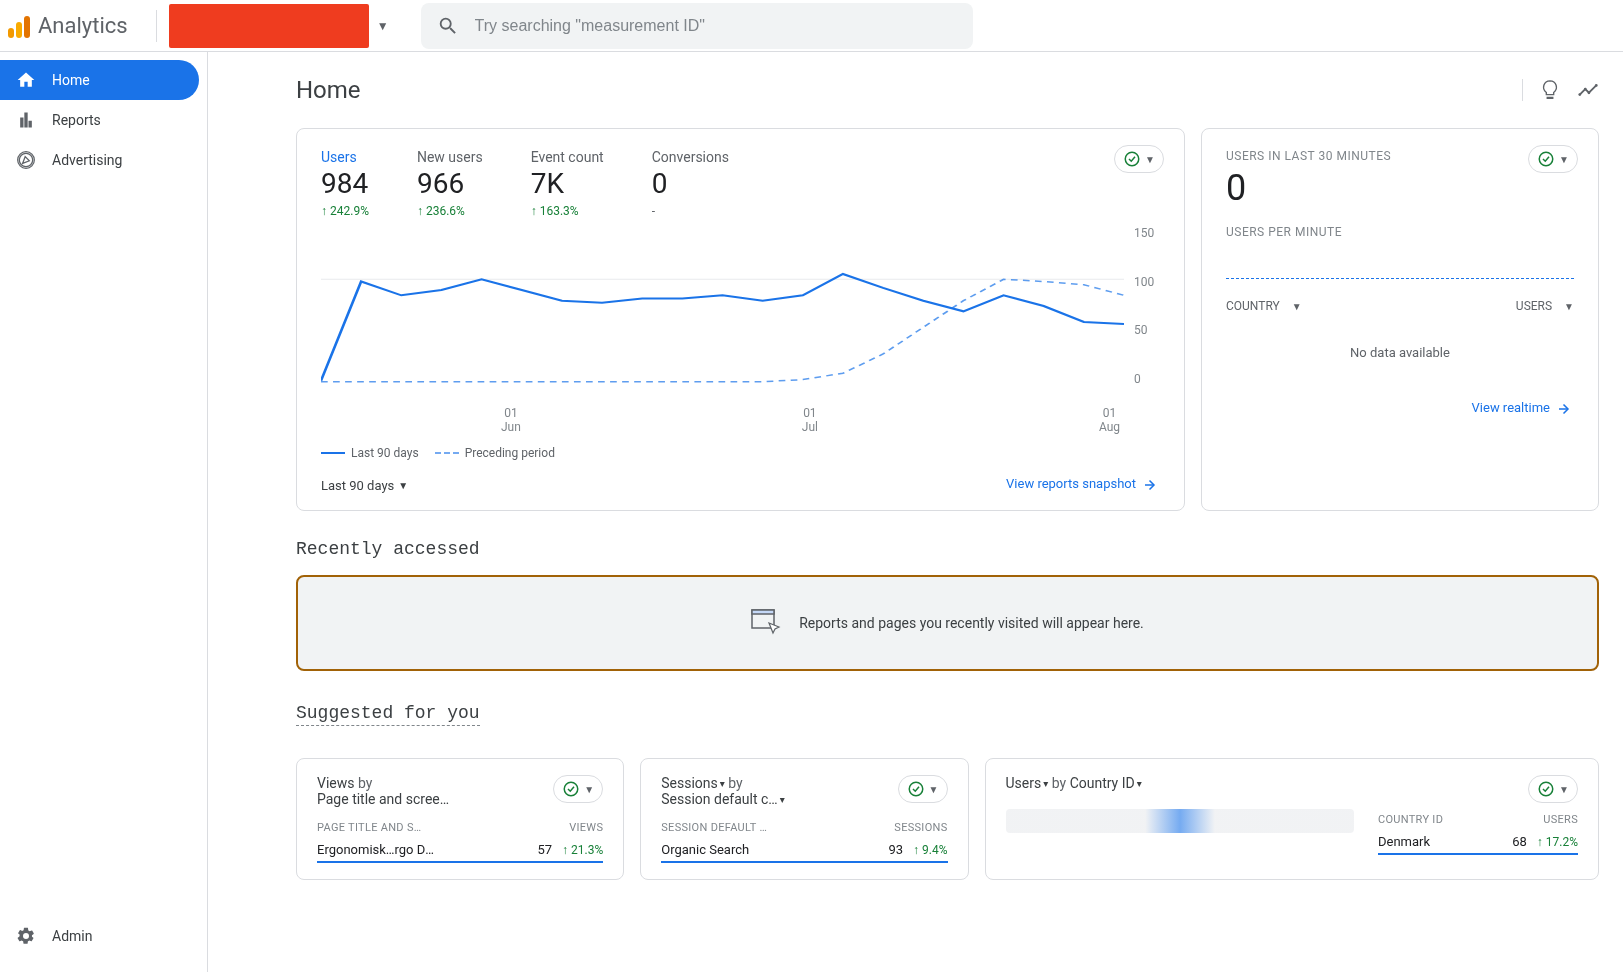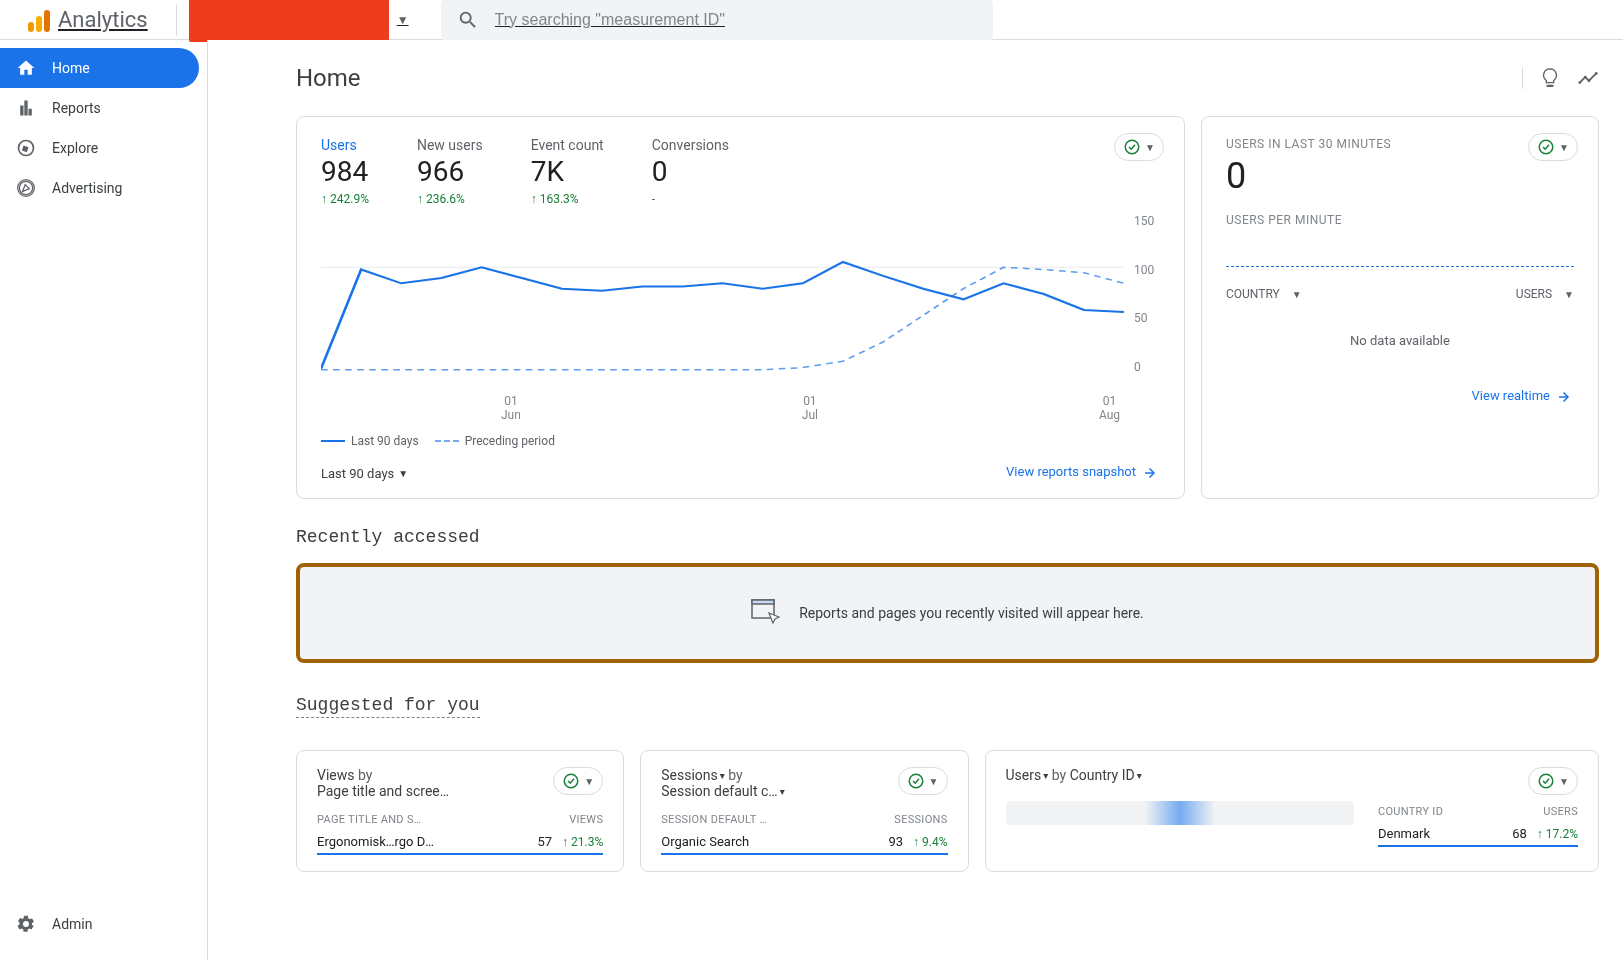--- a/index.html
+++ b/index.html
@@ -1,17 +1,17 @@
 <!DOCTYPE html>
 <html><head>
 <meta charset="utf-8">
 <style>
 * { box-sizing: border-box; margin: 0; padding: 0; }
 body { font-family: 'Google Sans', Roboto, Arial, sans-serif; background: #fff; color: #202124; width: 1623px; }
-.topbar { display: flex; align-items: center; height: 40px; border-bottom: 1px solid #dadce0; padding: 0 28px; text-decoration: underline; }
+.topbar { display: flex; align-items: center; height: 52px; border-bottom: 1px solid #dadce0; padding: 0 8px; }
 .logo-block { display: flex; align-items: center; gap: 8px; padding-right: 16px; }
 .logo-bars { display: flex; align-items: flex-end; gap: 2px; height: 24px; }
 .logo-bars span { display: block; width: 6px; border-radius: 3px; }
 .logo-bars span.b1 { height: 10px; background: #f29900; }
 .logo-bars span.b2 { height: 16px; background: #f9ab00; }
 .logo-bars span.b3 { height: 22px; background: #e37400; }
 .logo-text { font-size: 22px; color: #5f6368; font-weight: 400; }
 .vert-divider { width: 1px; height: 32px; background: #dadce0; margin: 0 12px; }
 .redacted { width: 200px; height: 44px; background: #ef3c1f; border-radius: 2px; }
 .acct-caret { color: #5f6368; font-size: 12px; padding: 0 8px; cursor: pointer; }
@@ -73,21 +73,21 @@
 .rt-label { font-size: 12px; color: #80868b; letter-spacing: 0.5px; text-transform: uppercase; }
 .rt-value { font-size: 36px; font-weight: 400; margin: 4px 0 16px; }
 .upm { border-bottom: 1px dashed #1a73e8; height: 32px; margin: 8px 0 20px; }
 .rt-table-head { display: flex; justify-content: space-between; font-size: 12px; color: #5f6368; text-transform: uppercase; }
 .rt-table-head span { display: flex; align-items: center; gap: 12px; cursor: pointer; }
 .rt-nodata { text-align: center; font-size: 13px; color: #5f6368; margin: 32px 0 40px; }
 
 .section-title { font-size: 18px; color: #3c4043; margin-bottom: 16px; font-family: Liberation Mono, monospace; }
 .section-title.dotted { border-bottom: 1px dashed #80868b; display: inline-block; padding-bottom: 2px; }
 
-.recent-box { border: 4px solid #a16207; border-radius: 8px; background: #f1f3f4; padding: 32px; display: flex; align-items: center; justify-content: center; gap: 16px; margin-bottom: 32px; }
+.recent-box { border: 2px solid #a16207; border-radius: 8px; background: #f1f3f4; padding: 32px; display: flex; align-items: center; justify-content: center; gap: 16px; margin-bottom: 32px; }
 .recent-box svg { width: 32px; height: 28px; }
 .recent-text { font-size: 14px; color: #3c4043; }
 
 .suggest-row { display: flex; gap: 16px; }
 .s-card { border: 1px solid #dadce0; border-radius: 8px; padding: 16px 20px; flex: 1; position: relative; }
 .s-card-wide { flex: 2; }
 .s-title { font-size: 14px; color: #3c4043; max-width: 160px; }
 .s-title .dim { color: #5f6368; }
 .s-title .drop { display: inline-flex; align-items: center; gap: 2px; }
 .s-cols { display: flex; justify-content: space-between; font-size: 11px; color: #80868b; text-transform: uppercase; margin-top: 14px; letter-spacing: 0.3px; }
@@ -130,26 +130,20 @@
       <svg viewBox="0 0 24 24">
           <path d="M10 20v-6h4v6h5v-8h3L12 3 2 12h3v8z"></path>
         </svg>
       <span>Home</span>
     </div>
     <div class="side-item">
       <svg viewBox="0 0 24 24">
           <path d="M5 9h4v12H5zM10 3h4v18h-4zM15 13h4v8h-4z"></path>
         </svg>
       <span>Reports</span>
-    </div>
-    <div class="side-item">
-      <svg viewBox="0 0 24 24">
-          <path d="M12 2a10 10 0 100 20 10 10 0 000-20zm0 18a8 8 0 110-16 8 8 0 010 16zM9 9l6 2-2 6-6-2z"></path>
-        </svg>
-      <span>Explore</span>
     </div>
     <div class="side-item">
       <svg viewBox="0 0 24 24">
           <path d="M12 2a10 10 0 100 20 10 10 0 000-20zm0 18a8 8 0 110-16 8 8 0 010 16zM8 16l3-8 5 5z" fill="none" stroke="#5f6368" stroke-width="1.5"></path>
         </svg>
       <span>Advertising</span>
     </div>
     <div class="side-item side-admin">
       <svg viewBox="0 0 24 24">
           <path d="M19.14 12.94c.04-.3.06-.61.06-.94 0-.32-.02-.64-.07-.94l2.03-1.58a.5.5 0 00.12-.64l-1.92-3.32a.5.5 0 00-.6-.22l-2.39.96a7.03 7.03 0 00-1.62-.94l-.36-2.54A.5.5 0 0014 2h-4a.5.5 0 00-.49.42l-.36 2.54c-.58.24-1.12.56-1.62.94l-2.39-.96a.5.5 0 00-.6.22L2.62 8.48a.5.5 0 00.12.64l2.03 1.58c-.5.3-.7.62-.7.94 0 .33.02.64.06.94l-2.03 1.58a.5.5 0 00-.12.64l1.92 3.32c.14.24.42.34.68.22l2.39-.96c.5.38 1.04.7 1.62.94l.36 2.54c.4.24.25.42.49.42h4c.24 0 .45-.18.49-.42l.36-2.54a7.03 7.03 0 001.62-.94l2.39.96c.26.12.54.02.68-.22l1.92-3.32a.5.5 0 00-.12-.64l-2.03-1.58zM12 15.6A3.6 3.6 0 1112 8.4a3.6 3.6 0 010 7.2z"></path>

